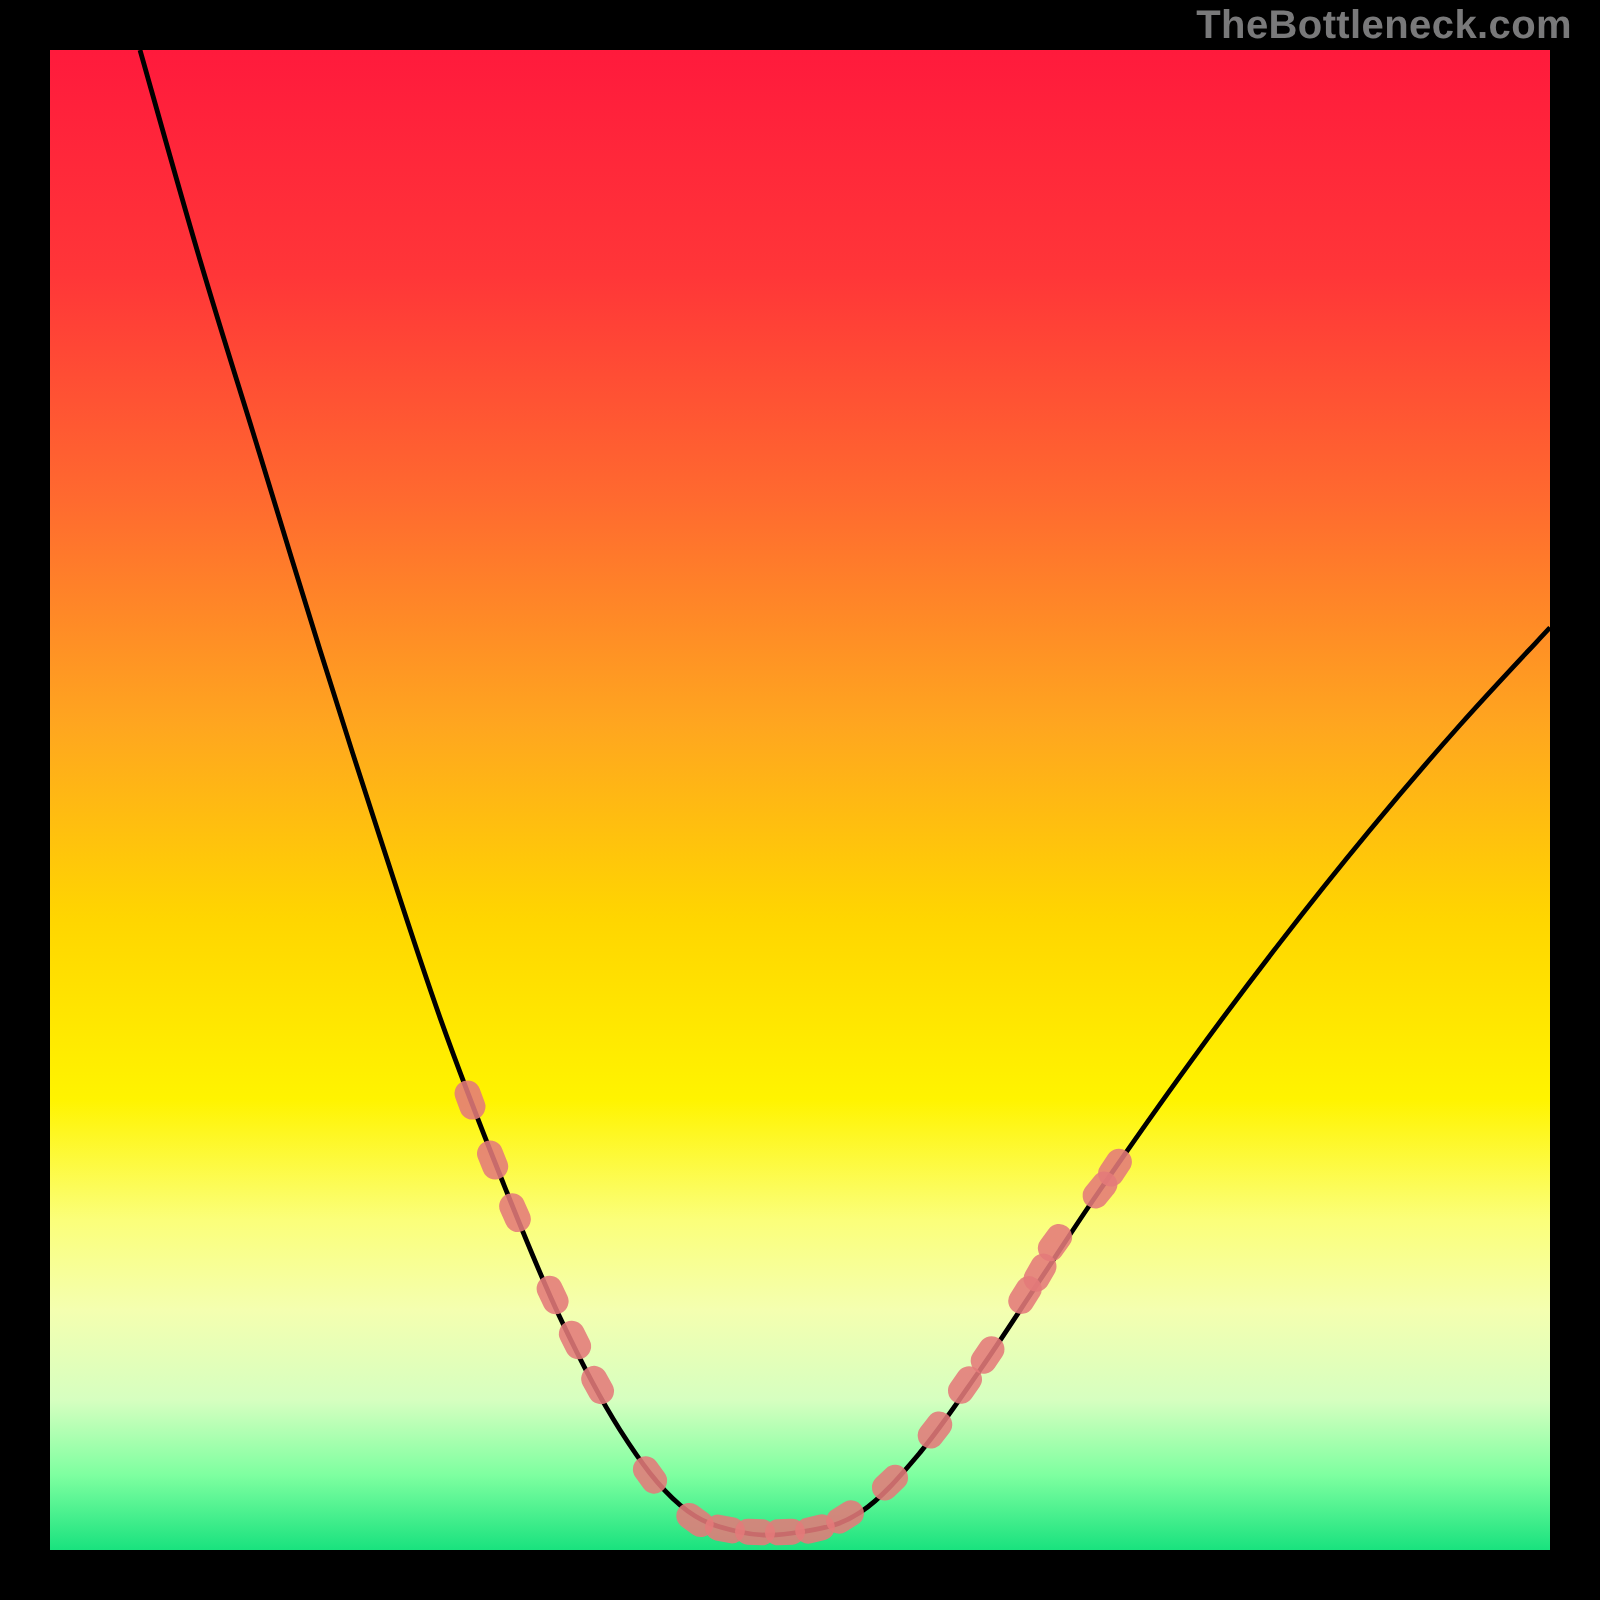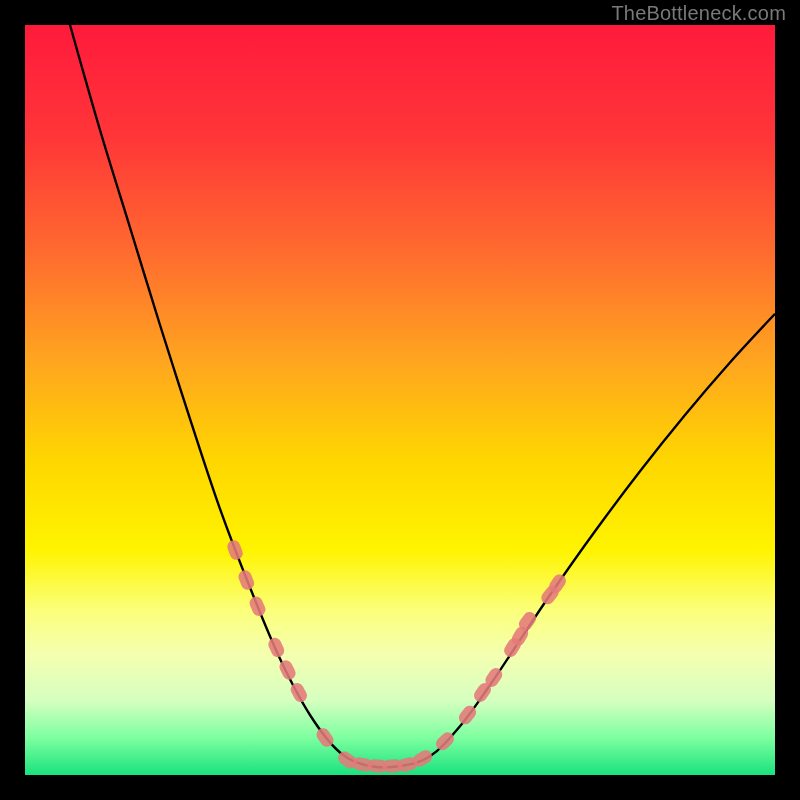--- a/index.html
+++ b/index.html
@@ -29,21 +29,21 @@
   .gradient-bg {
     position: absolute;
     inset: 0;
   }
   .watermark {
     position: absolute;
     top: 2px;
     right: 14px;
     font-family: Arial, Helvetica, sans-serif;
     font-size: 20px;
-    font-weight: normal;
+    font-weight: bold;
     color: #79797a;
     letter-spacing: 0.2px;
   }
   svg.curve {
     position: absolute;
     inset: 0;
   }
 </style>
 </head>
 <body>

